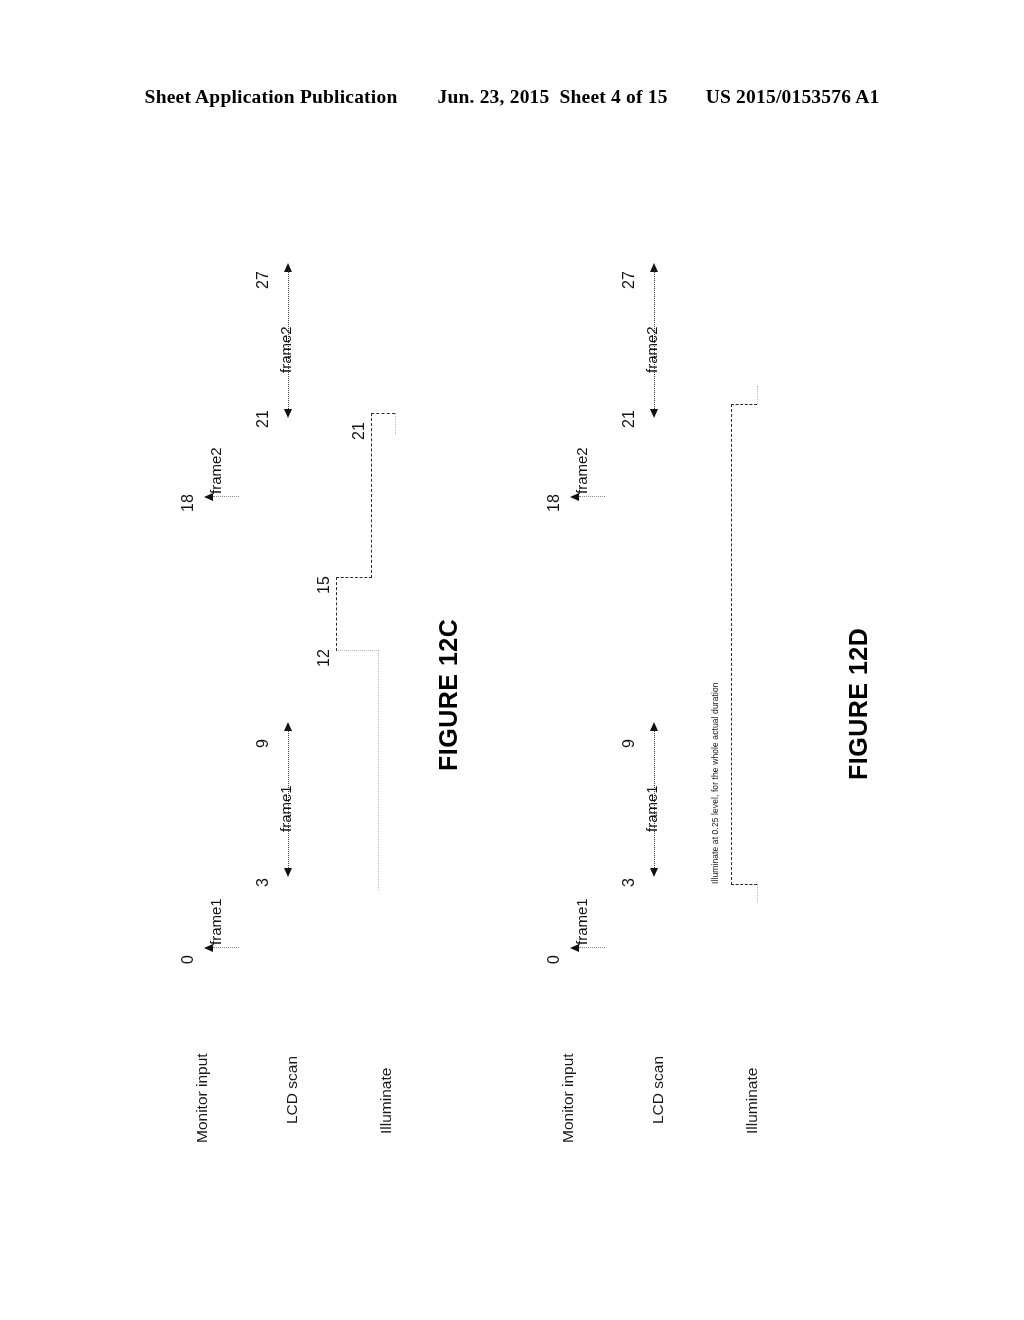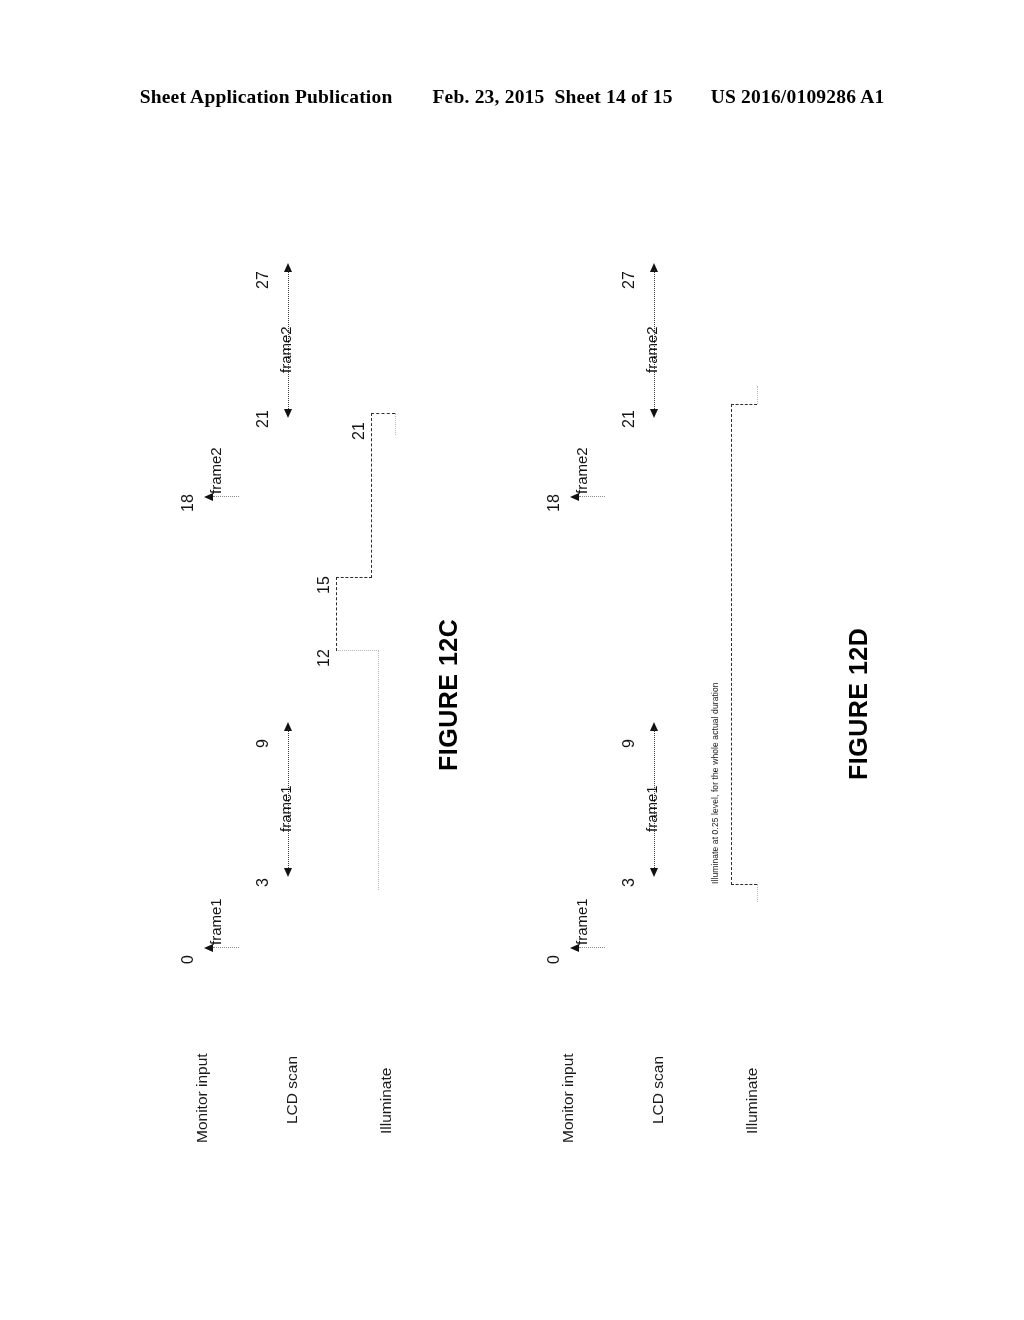--- a/index.html
+++ b/index.html
@@ -151,21 +151,21 @@
   }
   .wf-v.faint { border-left-color: #b9b9b9; border-left-style: dotted; }
   .wf-h.faint { border-top-color: #b9b9b9; border-top-style: dotted; }
   .wf-v.solidish { border-left: 1px dashed #2e2e2e; }
   .wf-h.solidish { border-top: 1px dashed #2e2e2e; }
 </style>
 </head>
 <body>
 
 <div id="page-header">
-  <span class="h-seg">Sheet Application Publication</span><span class="gap-a"></span><span class="h-seg">Feb. 23, 2015</span><span class="gap-b"></span><span class="h-seg">Sheet 14 of 15</span><span class="gap-c"></span><span class="h-seg">US 2016/0109286 A1</span>
+  <span class="h-seg">Sheet Application Publication</span><span class="gap-a"></span><span class="h-seg">Jun. 23, 2015</span><span class="gap-b"></span><span class="h-seg">Sheet 4 of 15</span><span class="gap-c"></span><span class="h-seg">US 2015/0153576 A1</span>
 </div>
 
 <div class="figure" id="figure-12c">
 
   <div class="rot row-label" style="left:44px; top:1143px;">Monitor input</div>
   <div class="rot row-label" style="left:134px; top:1124px;">LCD scan</div>
   <div class="rot row-label" style="left:228px; top:1134px;">Illuminate</div>
 
   <div class="rot tick-num" style="left:30px; top:964px;">0</div>
   <div class="tick-marker" style="left:54px; top:943px;">

